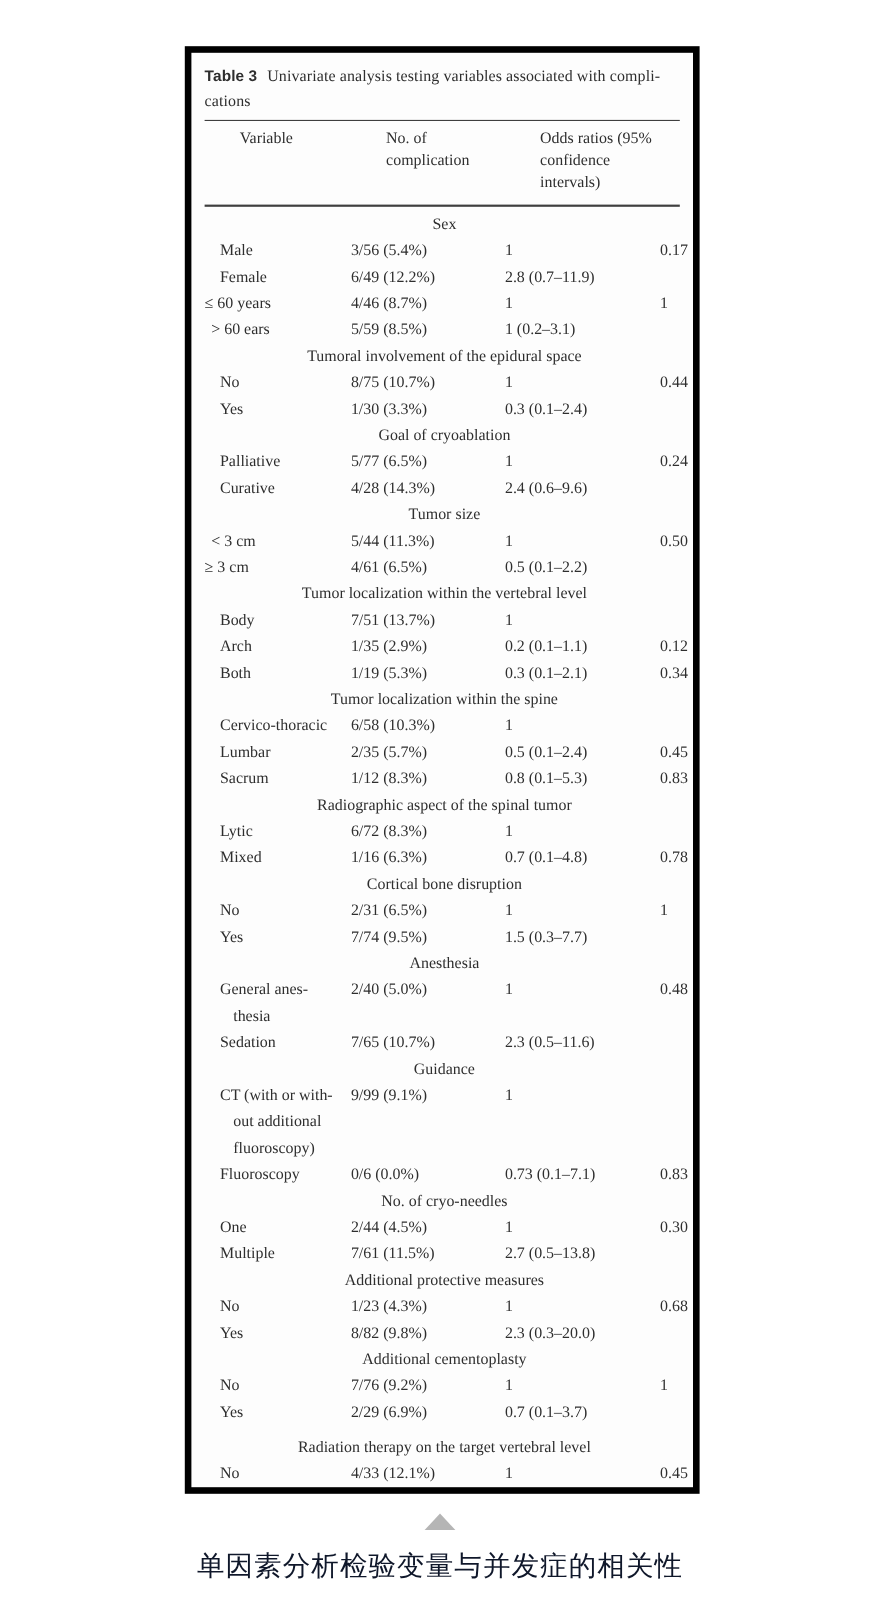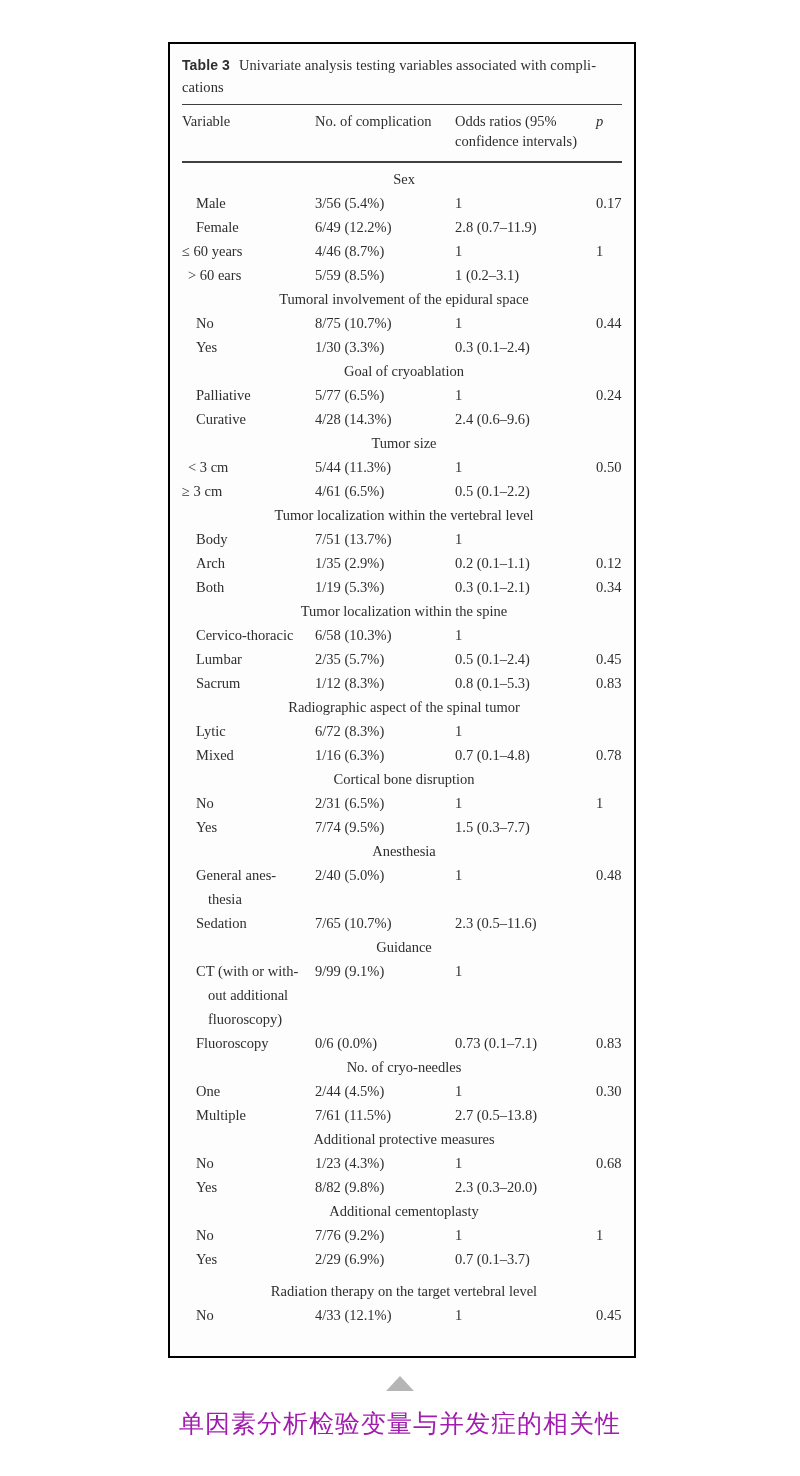--- a/index.html
+++ b/index.html
@@ -1,41 +1,41 @@
 <!DOCTYPE html>
 <html><head>
 <meta charset="utf-8">
 <style>
   html,body{margin:0;padding:0;background:#ffffff;}
   body{width:800px;height:1476px;position:relative;font-family:"Liberation Serif","DejaVu Serif",serif;color:#2e2e2e;}
   .table-card{
     position:absolute;left:168px;top:42px;width:468px;height:1316px;
-    border:2px solid #000000;background:#fdfdfd;box-sizing:border-box;
+    border:6px solid #000000;background:#fdfdfd;box-sizing:border-box;
     padding:10px 8px 0 12px;overflow:hidden;
   }
   .tbl-caption{font-size:14.5px;line-height:22px;white-space:pre-line;letter-spacing:.1px;}
   .tbl-label{font-family:"Liberation Sans","DejaVu Sans",sans-serif;font-weight:bold;margin-right:9px;font-size:14px;}
   .rule-thin{border-top:1.5px solid #3f3f3f;margin:6px 4px 0 0;}
   .rule-thick{border-top:2.5px solid #3f3f3f;margin:5px 4px 0 0;}
   .thead{display:grid;grid-template-columns:133px 140px 141px 1fr;padding:6px 0 5px 0;font-size:14.5px;line-height:20px;}
-  .th{padding-right:6px;}
+  .th{padding-right:6px;margin-left:32px;}
   .th.p-col{font-style:italic;}
   .tbody{margin-top:4px;font-size:14.5px;line-height:24px;}
   .trow{display:grid;grid-template-columns:133px 140px 141px 1fr;align-items:start;}
   .c{padding-right:6px;}
   .c0{white-space:pre-line;}
   .c0.ind1{padding-left:6px;}
   .c0.ind2{padding-left:26px;text-indent:-12px;}
   .c-group{grid-column:1 / -1;text-align:center;}
   .spacer{height:8px;}
   .caption-block{position:absolute;left:0;top:1376px;width:800px;text-align:center;}
   .triangle{width:0;height:0;margin:0 auto;border-left:14px solid transparent;border-right:14px solid transparent;border-bottom:15px solid #b5b5b5;}
   .caption-text{
     margin-top:16px;font-family:"Liberation Sans","DejaVu Sans",sans-serif;
-    font-size:25px;color:#a21caf;letter-spacing:1px;
+    font-size:25px;color:#0f172a;letter-spacing:1px;
   }
 </style>
 </head>
 <body>
 
 <div class="table-card">
   <div class="tbl-caption"><span class="tbl-label">Table 3</span><span>Univariate analysis testing variables associated with compli-
 cations</span></div>
 
   <div class="rule-thin"></div>

